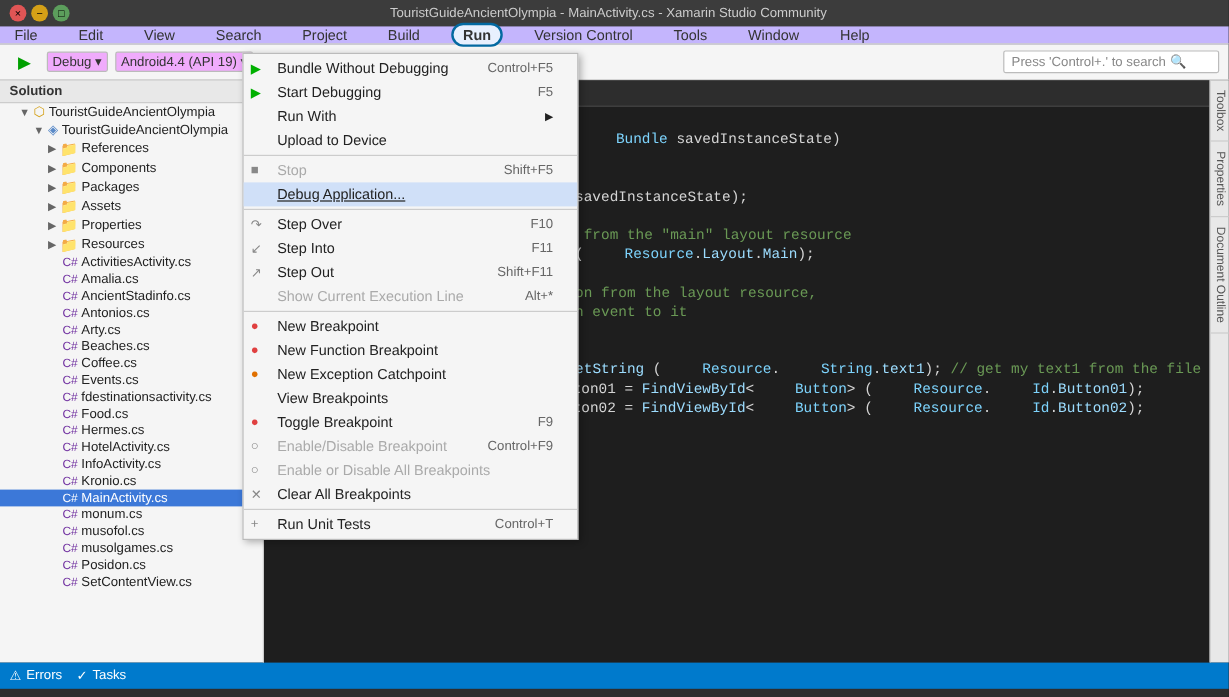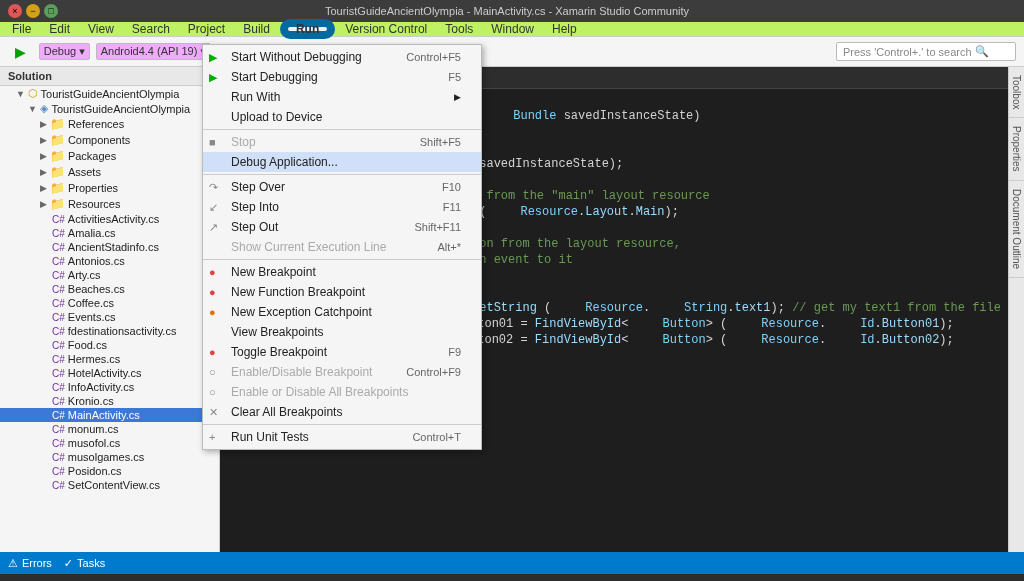--- a/index.html
+++ b/index.html
@@ -29,41 +29,41 @@
       width: 14px; height: 14px; border-radius: 50%;
       display: flex; align-items: center; justify-content: center;
       font-size: 9px; cursor: pointer; border: none;
     }
     .title-btn-close { background: #e05555; }
     .title-btn-min { background: #d4a017; }
     .title-btn-max { background: #5c9e5c; }
 
     
     #menu-bar {
-      background: #bef264;
+      background: #c4b5fd;
       height: 15px;
       display: flex;
       align-items: center;
       padding: 0 4px;
       border-bottom: 1px solid #ccc;
-      gap: 2px;
+      gap: 18px;
     }
     .menu-item {
       padding: 2px 8px;
       cursor: pointer;
       border-radius: 2px;
       font-size: 12px;
       color: #333;
       height: 20px;
       display: flex;
       align-items: center;
     }
     .menu-item.run-active {
       background: #e8f0fe;
-      border: 8px solid #0369a1;
+      border: 2px solid #0369a1;
       border-radius: 10px;
       color: #333;
       font-weight: bold;
     }
 
     
     #toolbar {
       background: #f5f5f5;
       height: 30px;
       display: flex;
@@ -264,21 +264,21 @@
     .shortcut { color: #666; font-size: 11px; }
     .menu-icon {
       position: absolute;
       left: 6px;
       font-size: 11px;
     }
     .menu-icon-green { color: #00b000; }
     .menu-icon-red { color: #e04040; }
     .menu-icon-orange { color: #e07000; }
     .menu-icon-gray { color: #888; }
-    .highlighted { background: #d0e0f8; }
+    .highlighted { background: #d0e0f8; text-decoration: underline; }
   </style>
 </head>
 <body>
 
 <div id="title-bar">
   <div style="display:flex;gap:4px;">
     <button class="title-btn title-btn-close">×</button>
     <button class="title-btn title-btn-min">−</button>
     <button class="title-btn title-btn-max">□</button>
   </div>
@@ -535,21 +535,21 @@
   <div class="status-item">
     <span>✓</span>
     <span>Tasks</span>
   </div>
 </div>
 
 <div id="run-menu">
 
   <div class="menu-section-item">
     <span class="menu-icon menu-icon-green">▶</span>
-    <span>Start Without Debugging</span>
+    <span>Bundle Without Debugging</span>
     <span class="shortcut">Control+F5</span>
   </div>
   <div class="menu-section-item">
     <span class="menu-icon menu-icon-green">▶</span>
     <span>Start Debugging</span>
     <span class="shortcut">F5</span>
   </div>
   <div class="menu-section-item has-submenu">
     <span>Run With</span>
   </div>

